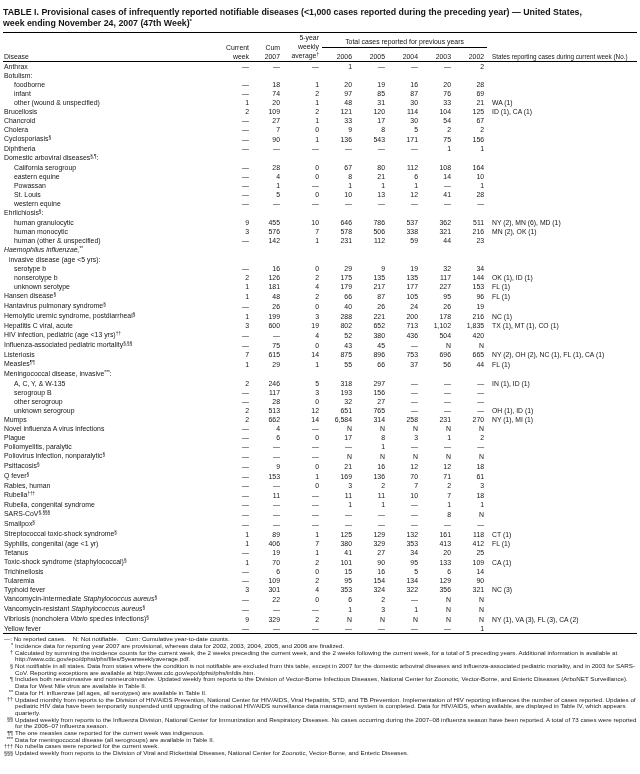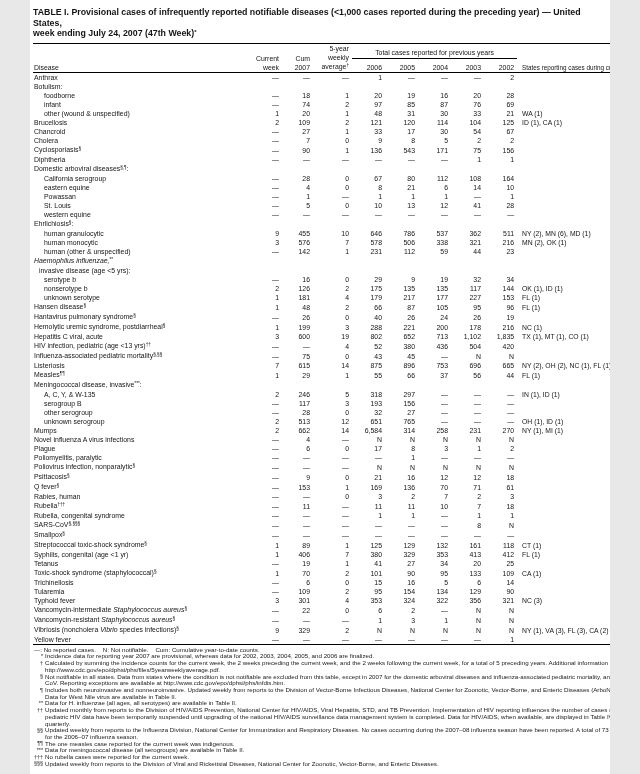--- a/index.html
+++ b/index.html
@@ -1,17 +1,17 @@
 <!DOCTYPE html>
 <html><head>
 <meta charset="utf-8">
 <style>
   html,body { margin:0; padding:0; background:#e8e8e8; }
   .page {
-    width:580px; height:774px; background:#ffffff; color:#141414;
+    width:640px; height:774px; background:#ffffff; color:#141414;
     font-family:"Liberation Sans", sans-serif;
     box-sizing:border-box; padding:7px 3px 0 3px; overflow:hidden;
     position:relative; margin:0 auto;
   }
   .title { font-weight:bold; font-size:8.8px; line-height:10.6px; margin-bottom:3px; letter-spacing:0; }
   sup { font-size:0.68em; vertical-align:baseline; position:relative; top:-0.38em; }
 
   table.tbl { border-collapse:collapse; table-layout:fixed; width:634px;
               border-top:1px solid #000; border-bottom:1px solid #000; }
   .tbl th, .tbl td { padding:0; font-weight:normal; font-size:6.9px; line-height:9px; vertical-align:bottom; }
@@ -32,21 +32,21 @@
   .fn .fn-text { flex:1; white-space:pre-wrap; }
   .fn.legend { padding-left:1px; white-space:pre-wrap; }
 </style>
 </head>
 <body>
 
 <div class="page">
 
   <div class="title">
     <div>TABLE I. Provisional cases of infrequently reported notifiable diseases (&lt;1,000 cases reported during the preceding year) — United States,</div>
-    <div><span>week ending July 24, 2007 (47th Week)</span><sup>*</sup></div>
+    <div><span>week ending November 24, 2007 (47th Week)</span><sup>*</sup></div>
   </div>
 
   <table class="tbl">
     <colgroup>
       <col style="width:215px">
       <col style="width:34px">
       <col style="width:31px">
       <col style="width:39px">
       <col style="width:33px">
         <col style="width:33px">

